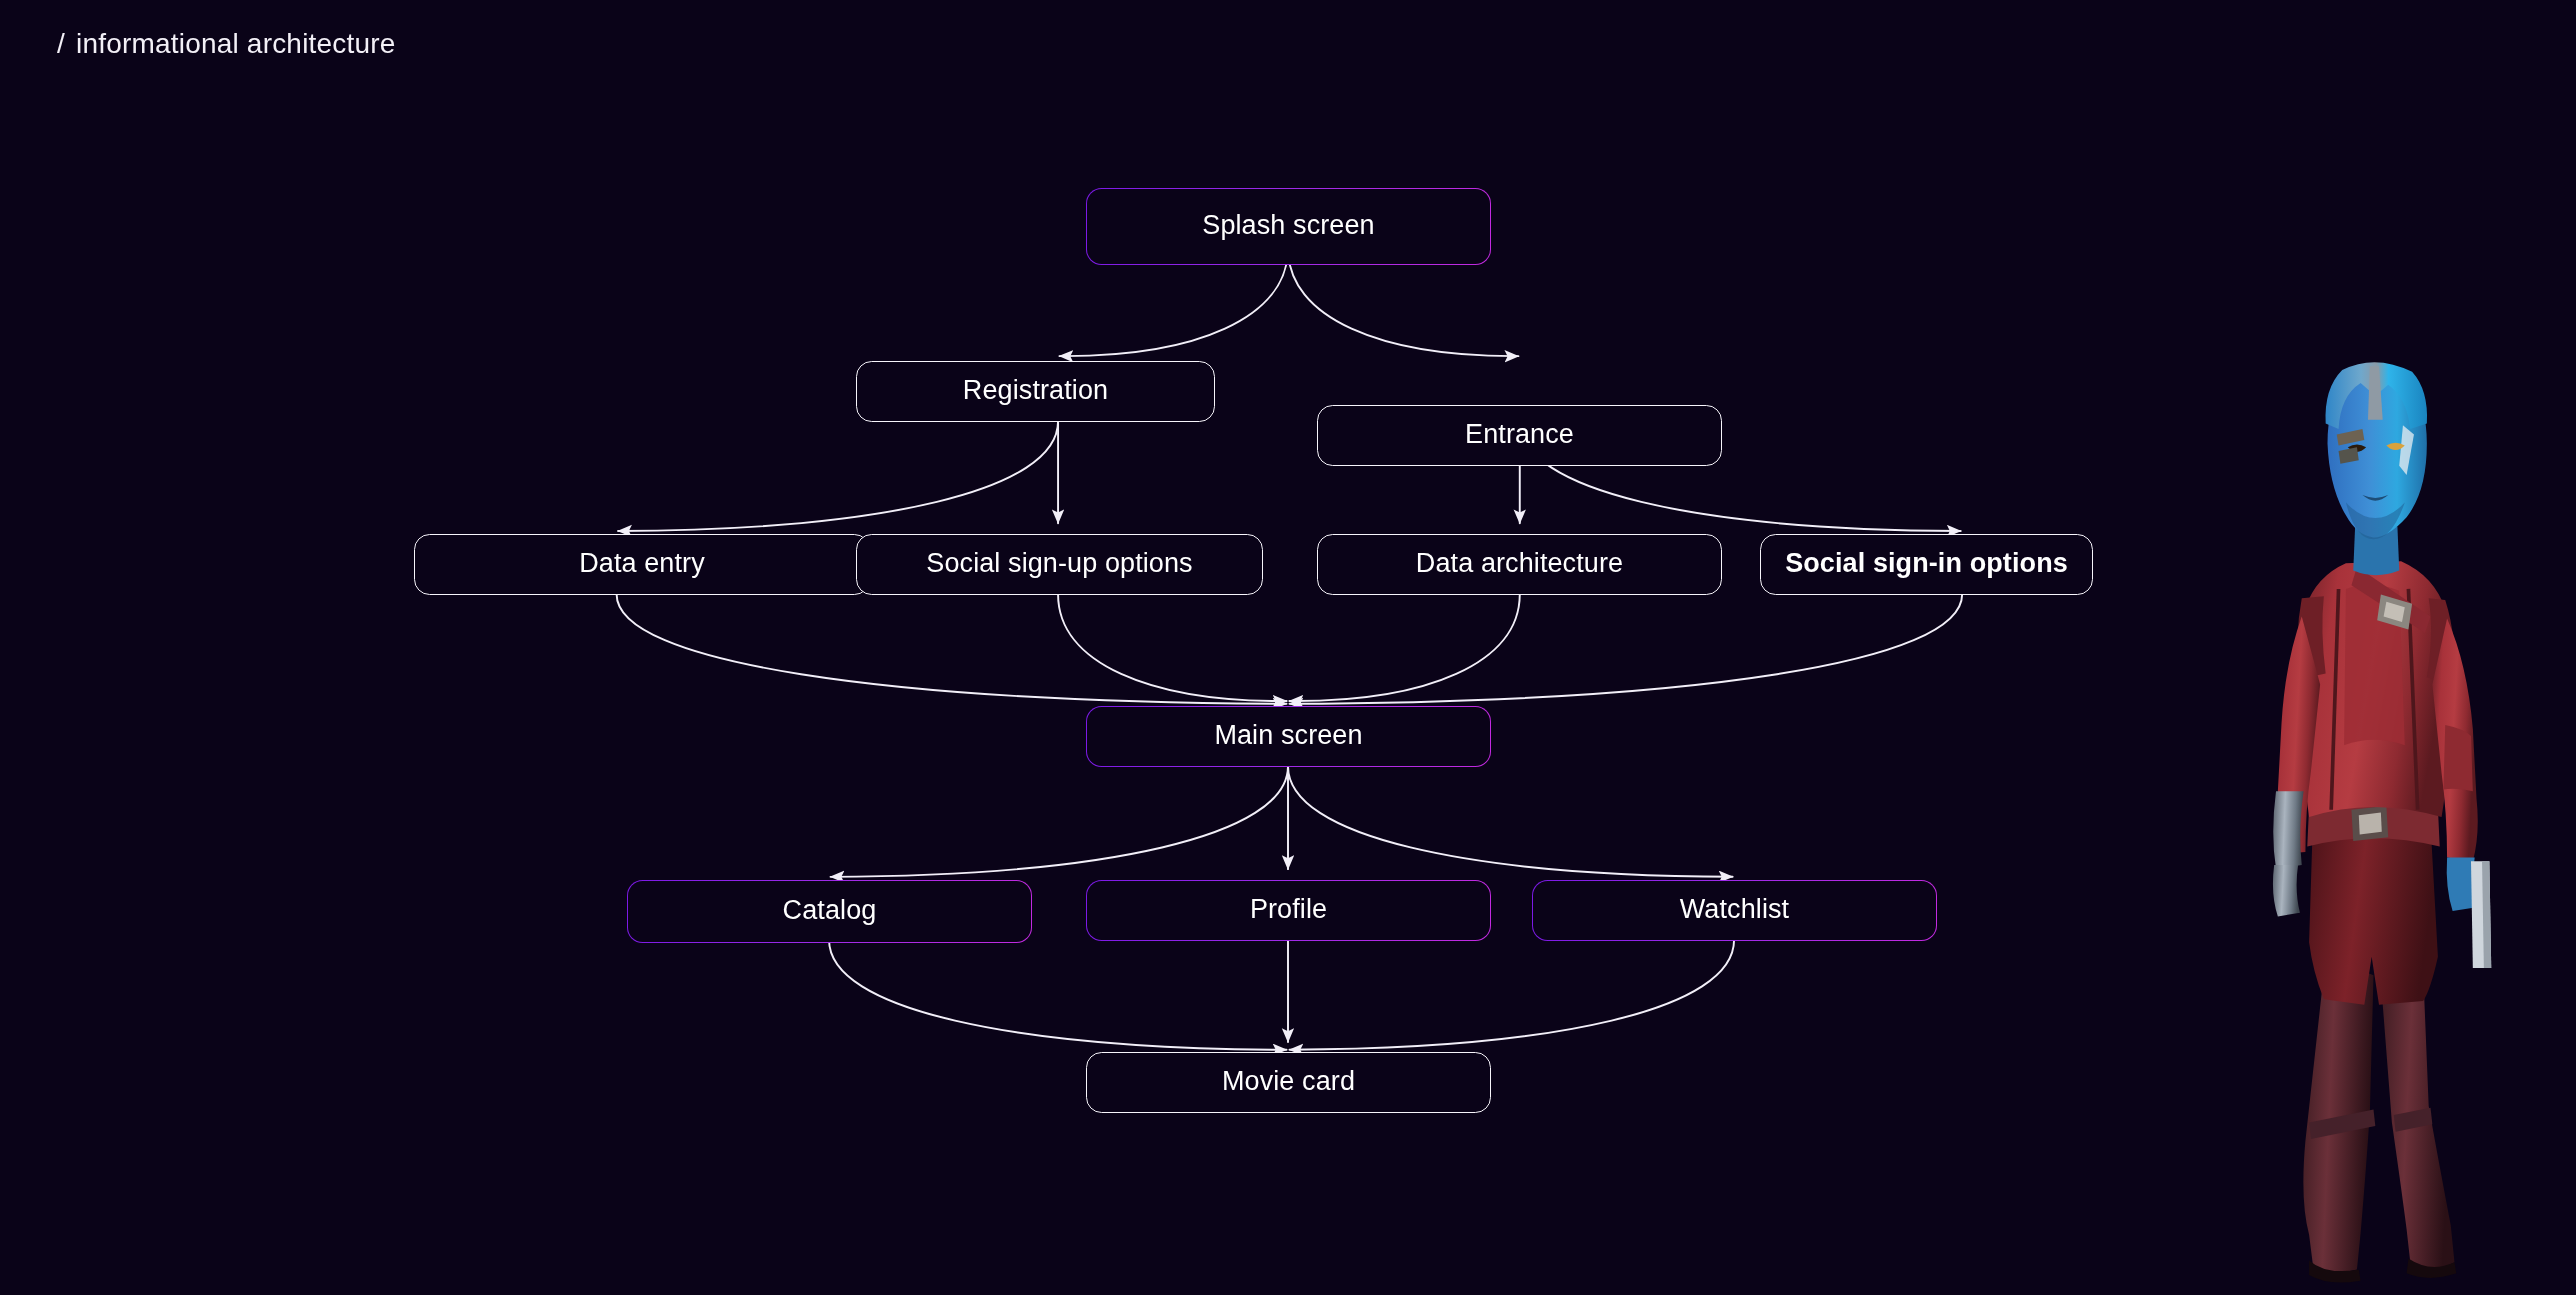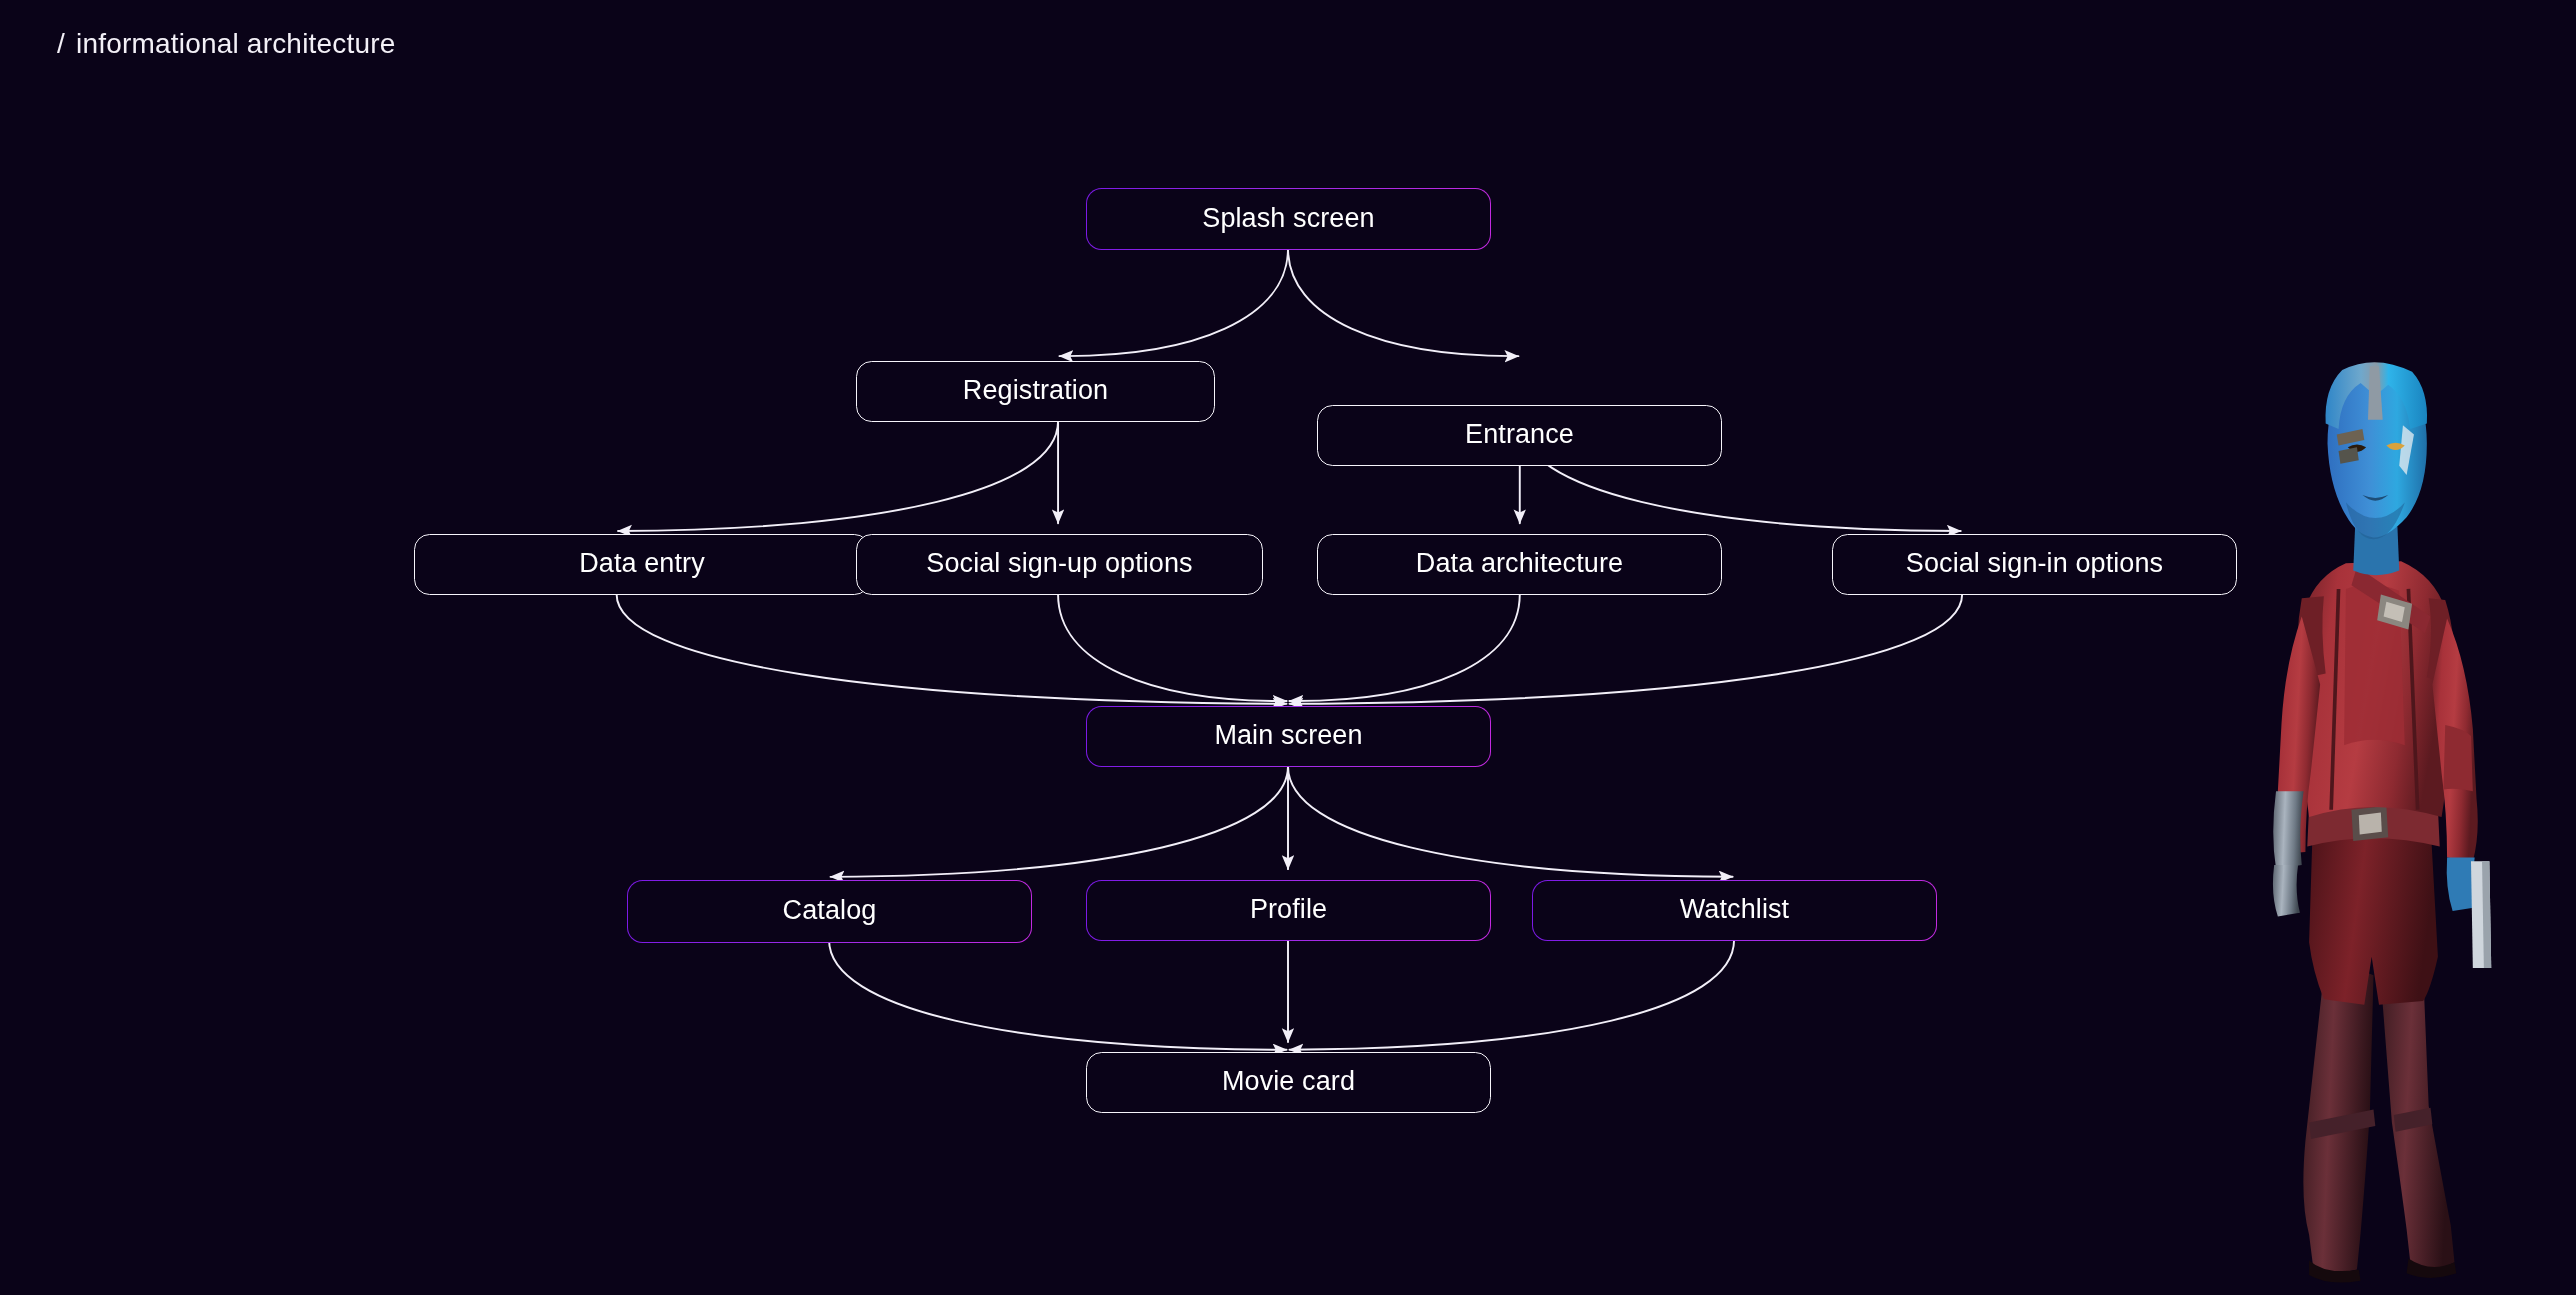--- a/index.html
+++ b/index.html
@@ -128,39 +128,39 @@
         <path d="M 1400 833 C 1400 909.26, 1200.4 952.31, 902.6020483690077 953.3673754256787" marker-end="url(#arw)"></path>
         <path d="M 1400 833 L 1400 945" marker-end="url(#arw)"></path>
         <path d="M 1400 833 C 1400 909.26, 1594 952.31, 1883.4006319520088 953.2959138157673" marker-end="url(#arw)"></path>
         <path d="M 901 1022 C 901 1097.64, 1100.6 1140.34, 1398.3972081048548 1141.387566984533" marker-end="url(#arw)"></path>
         <path d="M 1400 1022 L 1400 1133" marker-end="url(#arw)"></path>
         <path d="M 1885 1022 C 1885 1097.64, 1691 1140.34, 1401.6001512050518 1141.3165849207378" marker-end="url(#arw)"></path>
       </g>
   </svg>
 
   <div id="nodes">
-      <div class="node grad" style="left: 1086px; top: 188px; width: 405px; height: 62px;">
+      <div class="node grad" style="left: 1086px; top: 188px; width: 405px; height: 77px;">
         <span class="node-label">Splash screen</span>
       </div>
       <div class="node plain" style="left: 856px; top: 361px; width: 359px; height: 61px;">
         <span class="node-label">Registration</span>
       </div>
       <div class="node plain" style="left: 1317px; top: 361px; width: 405px; height: 61px; margin-top: 44px;">
         <span class="node-label">Entrance</span>
       </div>
       <div class="node plain" style="left: 414px; top: 534px; width: 456px; height: 61px;">
         <span class="node-label">Data entry</span>
       </div>
       <div class="node plain" style="left: 856px; top: 534px; width: 407px; height: 61px;">
         <span class="node-label">Social sign-up options</span>
       </div>
       <div class="node plain" style="left: 1317px; top: 534px; width: 405px; height: 61px;">
         <span class="node-label">Data architecture</span>
       </div>
-      <div class="node plain" style="left: 1832px; top: 534px; width: 405px; height: 61px;">
+      <div class="node plain" style="left: 1760px; top: 534px; width: 333px; height: 61px; font-weight: bold;">
         <span class="node-label">Social sign-in options</span>
       </div>
       <div class="node grad" style="left: 1086px; top: 706px; width: 405px; height: 61px;">
         <span class="node-label">Main screen</span>
       </div>
       <div class="node grad" style="left: 627px; top: 880px; width: 405px; height: 63px;">
         <span class="node-label">Catalog</span>
       </div>
       <div class="node grad" style="left: 1086px; top: 880px; width: 405px; height: 61px; justify-content: center;">
         <span class="node-label">Profile</span>

